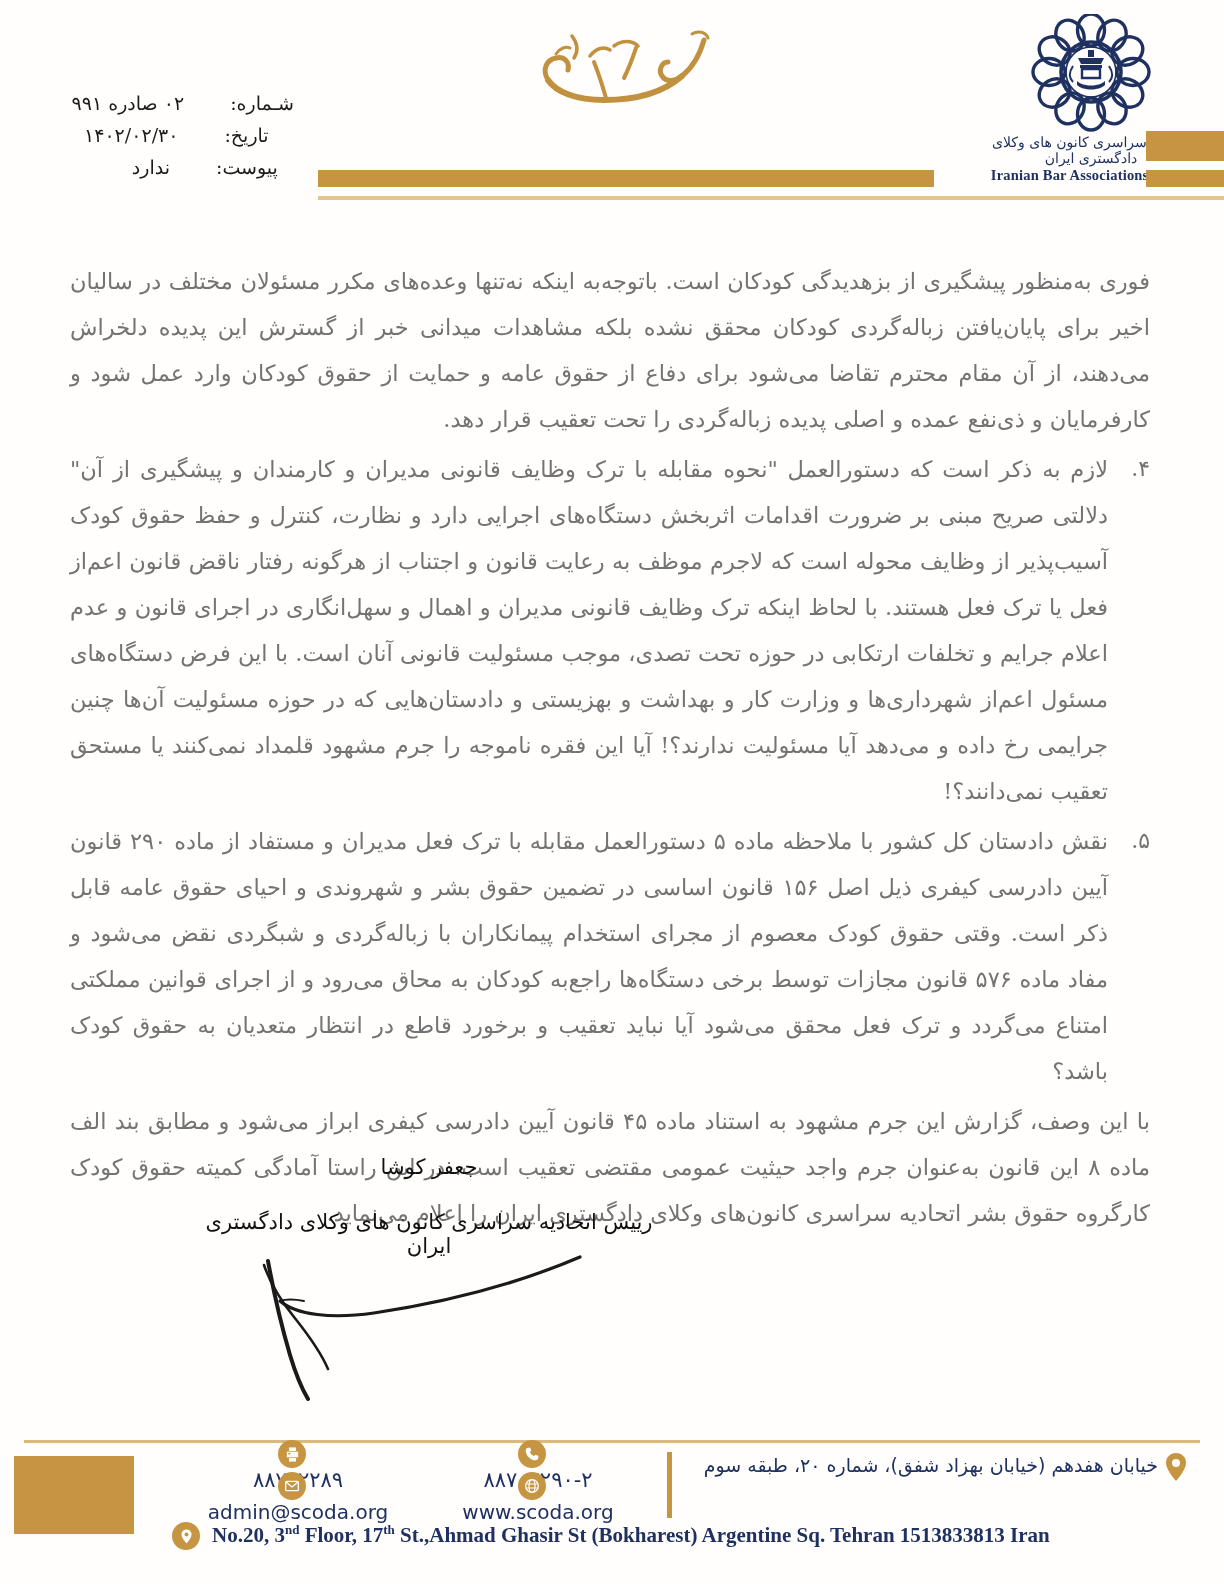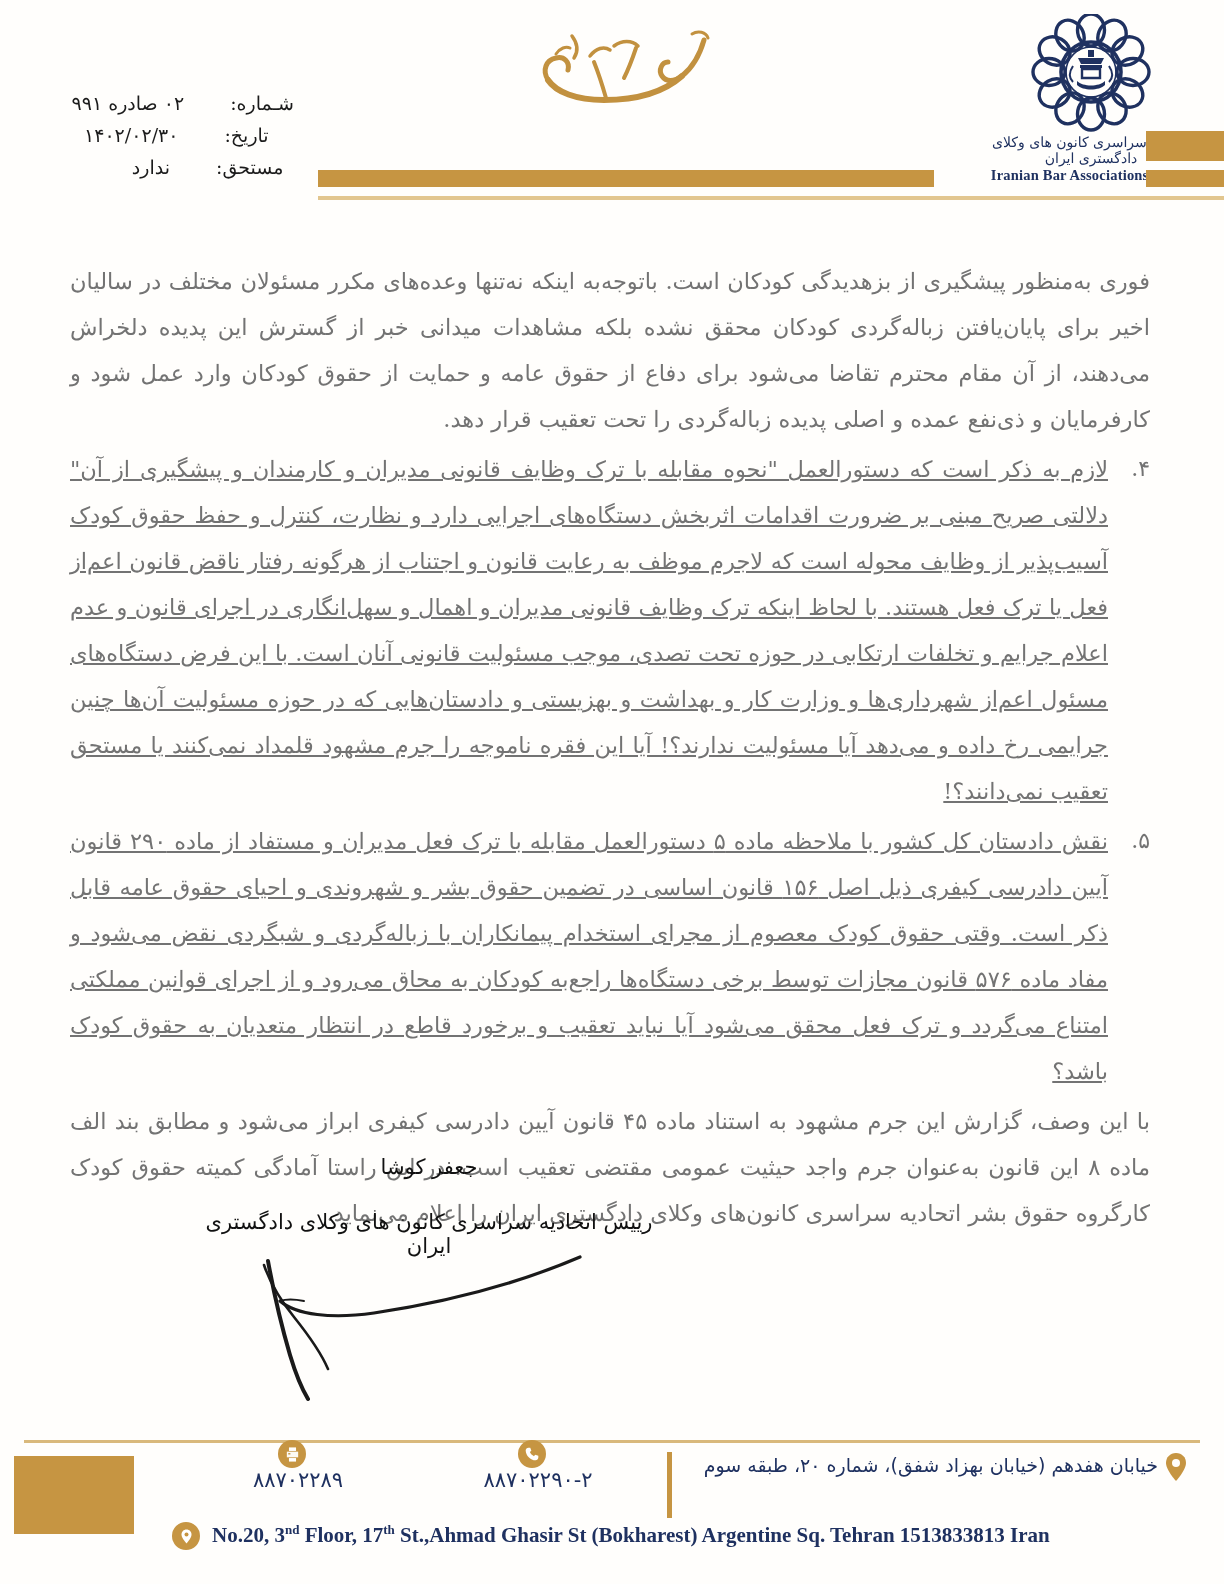--- a/index.html
+++ b/index.html
@@ -157,21 +157,20 @@
     width: 34px;
     flex: 0 0 34px;
     text-align: right;
     padding-left: 8px;
     font-size: 22px;
   }
   .num-body {
     flex: 1;
     text-align: justify;
     text-justify: inter-word;
-    text-decoration: underline;
   }
 
   
   .signature {
     position: absolute;
     top: 1155px;
     right: 560px;
     width: 470px;
     text-align: center;
     direction: rtl;
@@ -337,21 +336,21 @@
     <div class="meta">
       <div class="meta-row">
         <span class="meta-label">شـماره:</span>
         <span class="meta-value">۰۲ صادره ۹۹۱</span>
       </div>
       <div class="meta-row">
         <span class="meta-label">تاریخ:</span>
         <span class="meta-value">۱۴۰۲/۰۲/۳۰</span>
       </div>
       <div class="meta-row">
-        <span class="meta-label">مستحق:</span>
+        <span class="meta-label">پیوست:</span>
         <span class="meta-value">ندارد</span>
       </div>
     </div>
 
     <div class="logo-wrap">
       <svg class="logo-mark" width="142" height="118" viewBox="0 0 142 118">
         <g transform="translate(71,58)">
           <g fill="none" stroke="#1f3160" stroke-width="3.4">
             <g>
               <ellipse cx="0" cy="-42" rx="13.5" ry="16"></ellipse>
@@ -479,20 +478,41 @@
               <svg width="16" height="16" viewBox="0 0 24 24" fill="#ffffff">
                 <path d="M6.6 2.5 L9.4 2.5 L11 7.2 L8.8 9.1 C9.9 11.8 12.2 14.1 14.9 15.2
                          L16.8 13 L21.5 14.6 L21.5 17.4 C21.5 19.6 19.6 21.5 17.4 21.5
                          C9.4 21 3 14.6 2.5 6.6 C2.5 4.4 4.4 2.5 6.6 2.5 Z"></path>
               </svg>
             </span>
             <span class="c-text fa">۸۸۷۰۲۲۹۰-۲</span>
           </div>
         </div>
 
+        <div class="c-line">
+          <div class="c-item">
+            <span class="c-icon">
+              <svg width="16" height="16" viewBox="0 0 24 24" fill="none" stroke="#ffffff" stroke-width="2">
+                <rect x="2.5" y="5" width="19" height="14" rx="1.5"></rect>
+                <path d="M3 6 L12 13.5 L21 6"></path>
+              </svg>
+            </span>
+            <span class="c-text">admin@scoda.org</span>
+          </div>
+          <div class="c-item">
+            <span class="c-icon">
+              <svg width="16" height="16" viewBox="0 0 24 24" fill="none" stroke="#ffffff" stroke-width="1.8">
+                <circle cx="12" cy="12" r="9.5"></circle>
+                <ellipse cx="12" cy="12" rx="4.6" ry="9.5"></ellipse>
+                <path d="M2.6 9 H21.4 M2.6 15 H21.4"></path>
+              </svg>
+            </span>
+            <span class="c-text">www.scoda.org</span>
+          </div>
+        </div>
 
         <div class="f-en">
           <span class="c-icon">
             <svg width="15" height="15" viewBox="0 0 24 30">
               <path d="M12 1 C6 1 2 5.4 2 11 C2 18 12 29 12 29 C12 29 22 18 22 11 C22 5.4 18 1 12 1 Z" fill="#ffffff"></path>
               <circle cx="12" cy="11" r="4" fill="#c69542"></circle>
             </svg>
           </span>
           <span class="f-en-text">
             <span>No.20, 3</span><sup>nd</sup><span> Floor, 17</span><sup>th</sup><span> St.,Ahmad Ghasir St (Bokharest) Argentine Sq. Tehran 1513833813 Iran</span>

